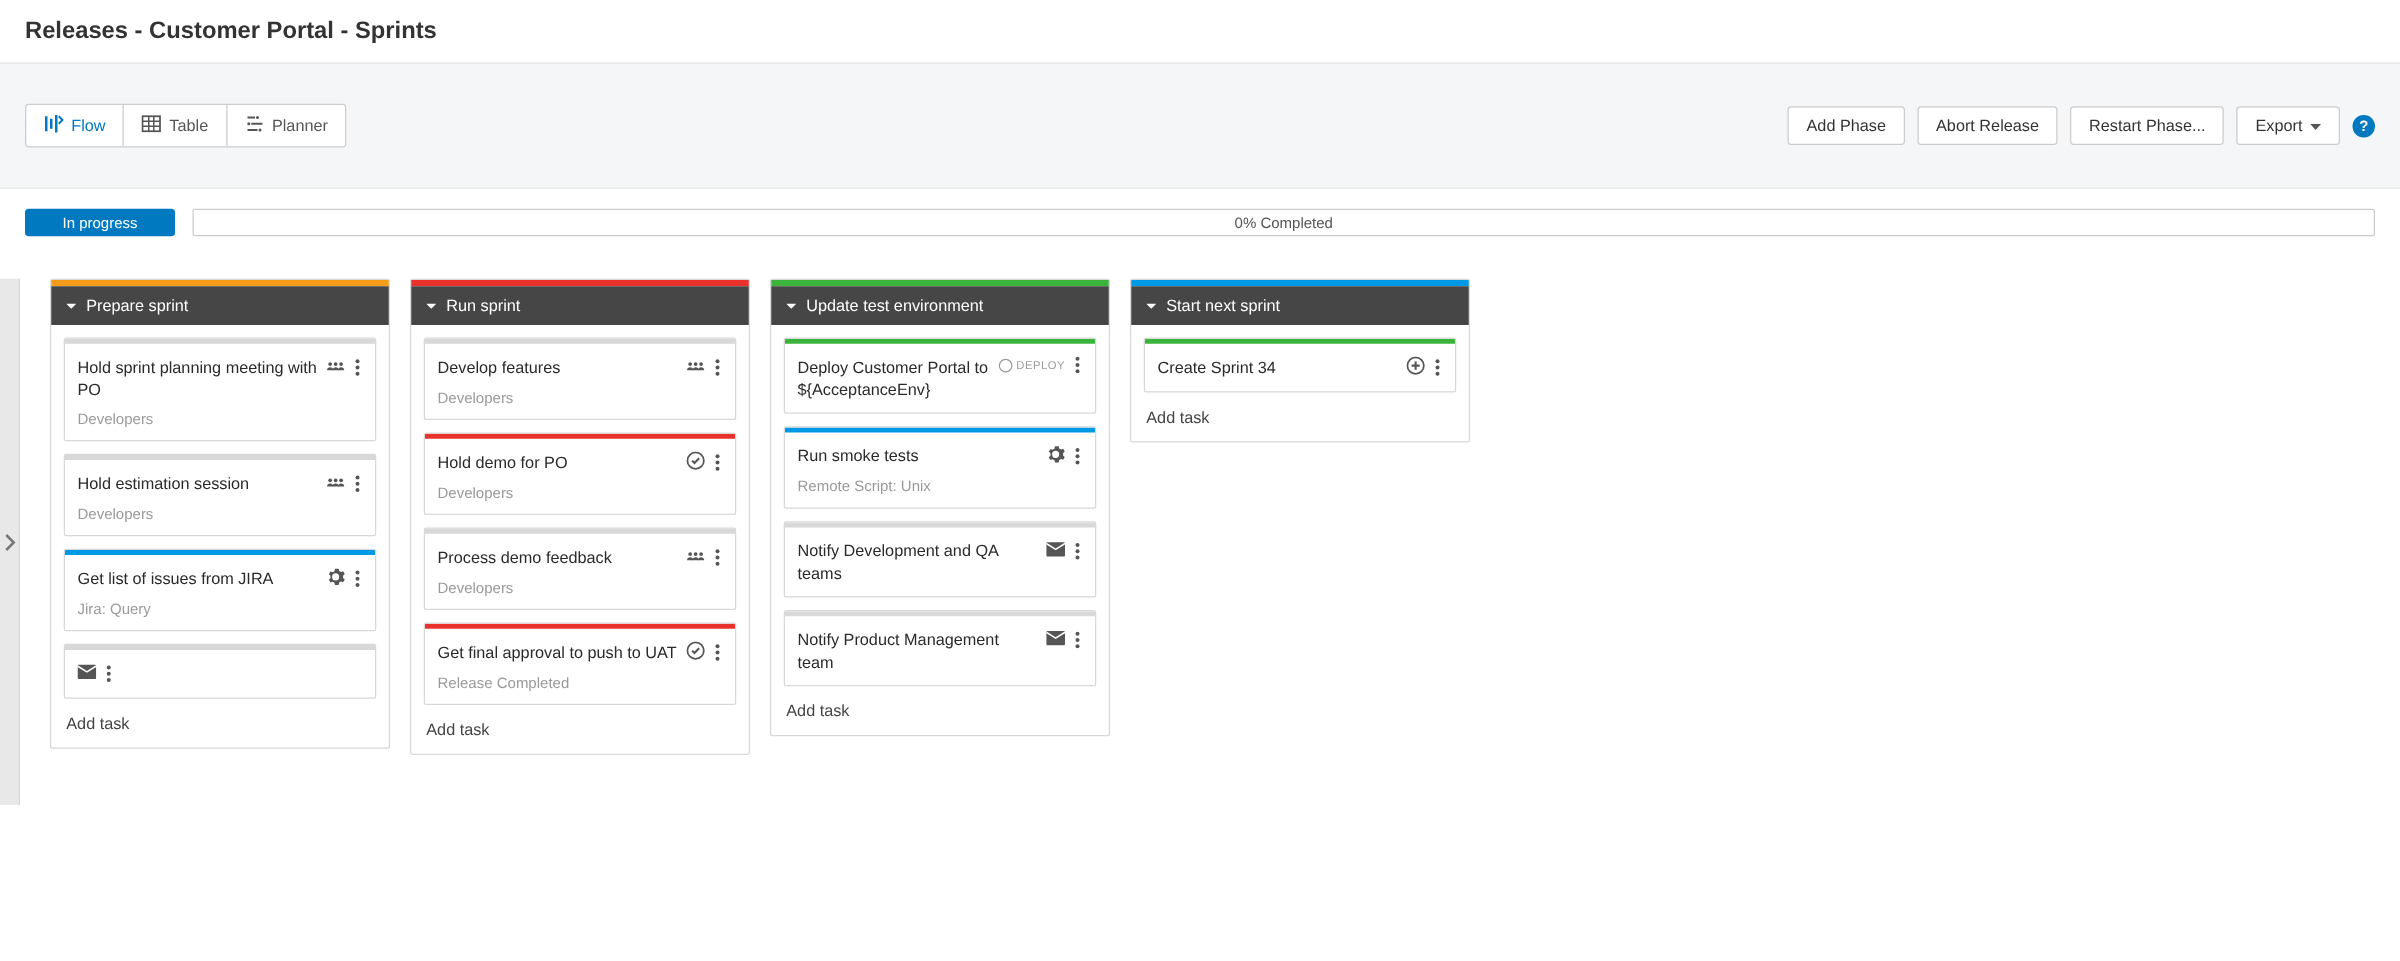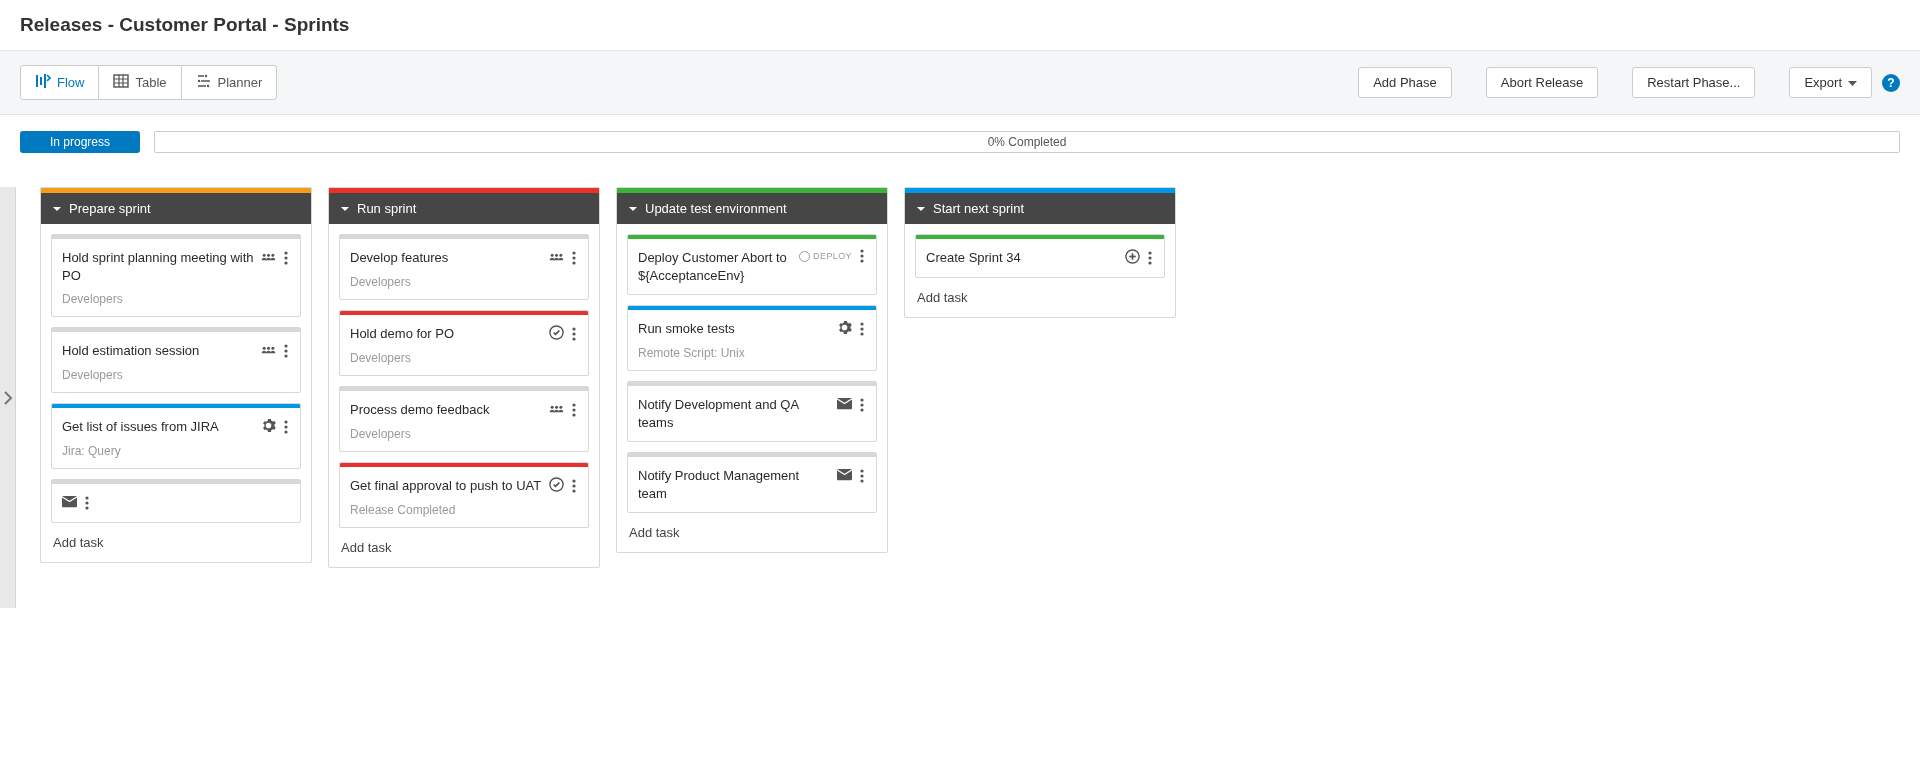--- a/index.html
+++ b/index.html
@@ -1,28 +1,28 @@
 <!DOCTYPE html>
 <html><head>
 <meta charset="utf-8">
 <style>
   * { box-sizing: border-box; margin: 0; padding: 0; }
   body { font-family: "Segoe UI", Arial, sans-serif; font-size: 13px; color: #333; background: #fff; }
 
   .page-title { font-size: 19px; font-weight: 600; color: #333; padding: 14px 0 14px 20px; }
 
-  .toolbar { background: #f5f6f7; border-top: 1px solid #e5e5e5; border-bottom: 1px solid #e5e5e5; padding: 14px 20px; display: flex; align-items: center; justify-content: space-between; }
+  .toolbar { background: #f5f6f7; border-top: 1px solid #e5e5e5; border-bottom: 1px solid #e5e5e5; padding: 32px 20px; display: flex; align-items: center; justify-content: space-between; }
   .toolbar-left { display: flex; }
   .view-tabs { display: flex; border: 1px solid #ccc; border-radius: 3px; overflow: hidden; background: #fff; }
   .view-tab { display: flex; align-items: center; gap: 6px; padding: 7px 14px; cursor: pointer; border-right: 1px solid #ccc; color: #555; }
   .view-tab:last-child { border-right: none; }
   .view-tab.active { color: #0079c1; }
   .view-tab svg { width: 16px; height: 16px; }
   .toolbar-right { display: flex; align-items: center; gap: 10px; }
-  .btn { background: #fff; border: 1px solid #ccc; border-radius: 3px; padding: 7px 14px; cursor: pointer; color: #333; font-size: 13px; display: flex; align-items: center; gap: 6px; margin-left: 24px; }
+  .btn { background: #fff; border: 1px solid #ccc; border-radius: 3px; padding: 7px 14px; cursor: pointer; color: #333; font-size: 13px; display: flex; align-items: center; gap: 6px; }
   .help-icon { width: 18px; height: 18px; border-radius: 50%; background: #0079c1; color: #fff; display: flex; align-items: center; justify-content: center; font-weight: bold; font-size: 12px; cursor: pointer; }
 
   .progress-row { display: flex; align-items: center; gap: 14px; padding: 16px 20px 10px 20px; }
   .status-badge { background: #0079c1; color: #fff; padding: 4px 30px; border-radius: 3px; font-size: 12px; font-weight: 500; }
   .progress-bar { flex: 1; border: 1px solid #ccc; border-radius: 2px; padding: 3px 0; text-align: center; color: #555; font-size: 12px; }
 
   .board-wrap { position: relative; display: flex; }
   .side-handle { width: 16px; background: #e8e8e8; border-right: 1px solid #d5d5d5; display: flex; align-items: center; justify-content: center; cursor: pointer; align-self: stretch; min-height: 420px; margin-top: 24px; }
   .side-handle svg { width: 10px; height: 14px; fill: #777; }
 
@@ -345,21 +345,21 @@
           <span><svg viewBox="0 0 8 8">
               <path d="M0 2 L4 6 L8 2 Z"></path>
             </svg></span>
           <span>Update test environment</span>
         </div>
         <div class="col-body">
           <div class="card">
             <div class="card-accent accent-green"></div>
             <div class="card-content">
               <div class="card-header-row">
-                <div class="card-title">Deploy Customer Abort to ${AcceptanceEnv}</div>
+                <div class="card-title">Deploy Customer Portal to ${AcceptanceEnv}</div>
                 <div class="card-icons">
                   <span class="deploy-badge">DEPLOY</span>
                   <span class="more-dots">
                     <svg viewBox="0 0 4 14">
                       <circle cx="2" cy="2" r="1.6"></circle>
                       <circle cx="2" cy="7" r="1.6"></circle>
                       <circle cx="2" cy="12" r="1.6"></circle>
                     </svg>
                   </span>
                 </div>

